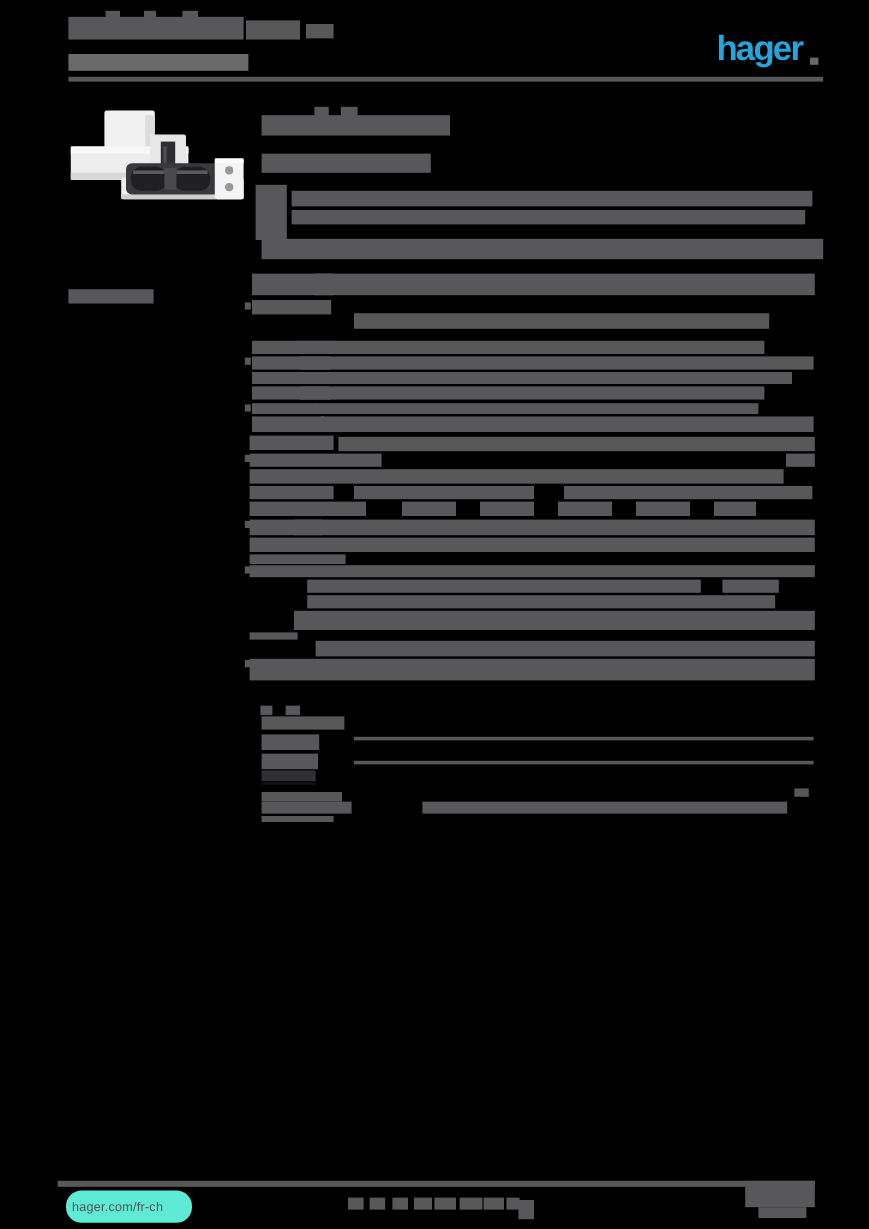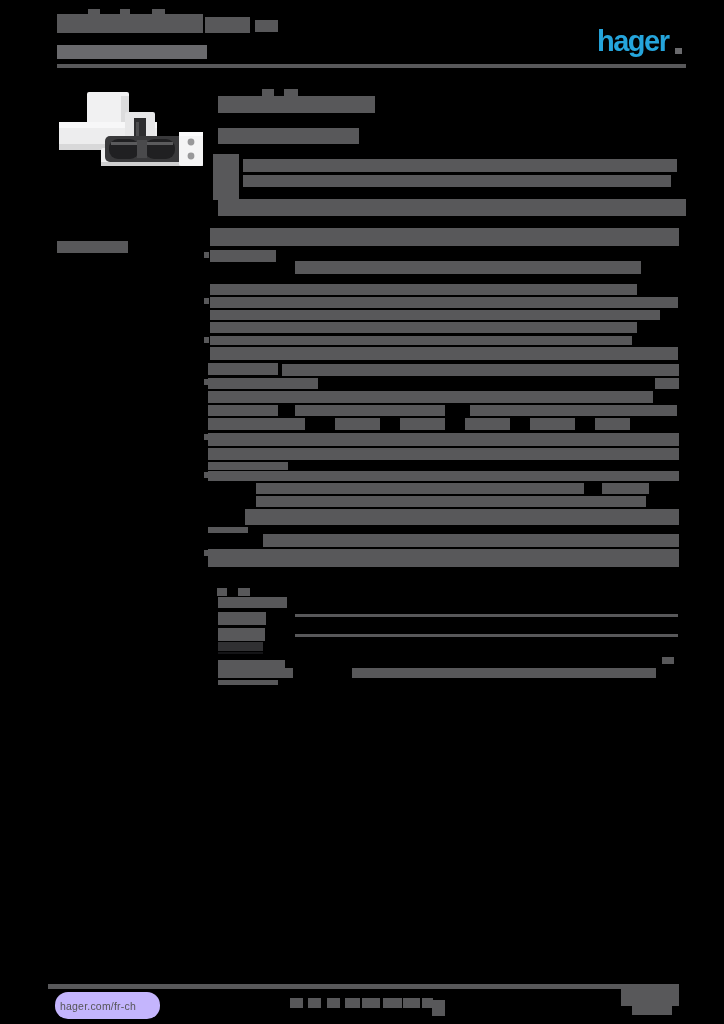--- a/index.html
+++ b/index.html
@@ -3,21 +3,21 @@
 <meta charset="utf-8">
 <style>
   html,body{margin:0;padding:0;background:#000;}
   .page{position:relative;width:724px;height:1024px;background:#000;overflow:hidden;
         font-family:"Liberation Sans", sans-serif;text-decoration:underline;}
   .abs{position:absolute;}
   .bar{position:absolute;}
   #hager-logo{position:absolute;left:597px;top:28px;width:90px;height:30px;
       font-weight:bold;font-size:29px;letter-spacing:-1.5px;line-height:26px;}
   #site-box{position:absolute;left:55px;top:992px;width:105px;height:27px;
-      background:#c4b5fd;display:flex;align-items:center;border-radius:13px;}
+      background:#5eead4;display:flex;align-items:center;border-radius:13px;}
   #site-label{font-size:10.5px;color:#555557;padding-left:5px;letter-spacing:0.2px;}
   svg{display:block;}
 </style>
 </head>
 <body>
 
 <div class="page">
 
   <div id="hager-logo" style="color: rgb(37, 165, 220);">hager</div>
 

